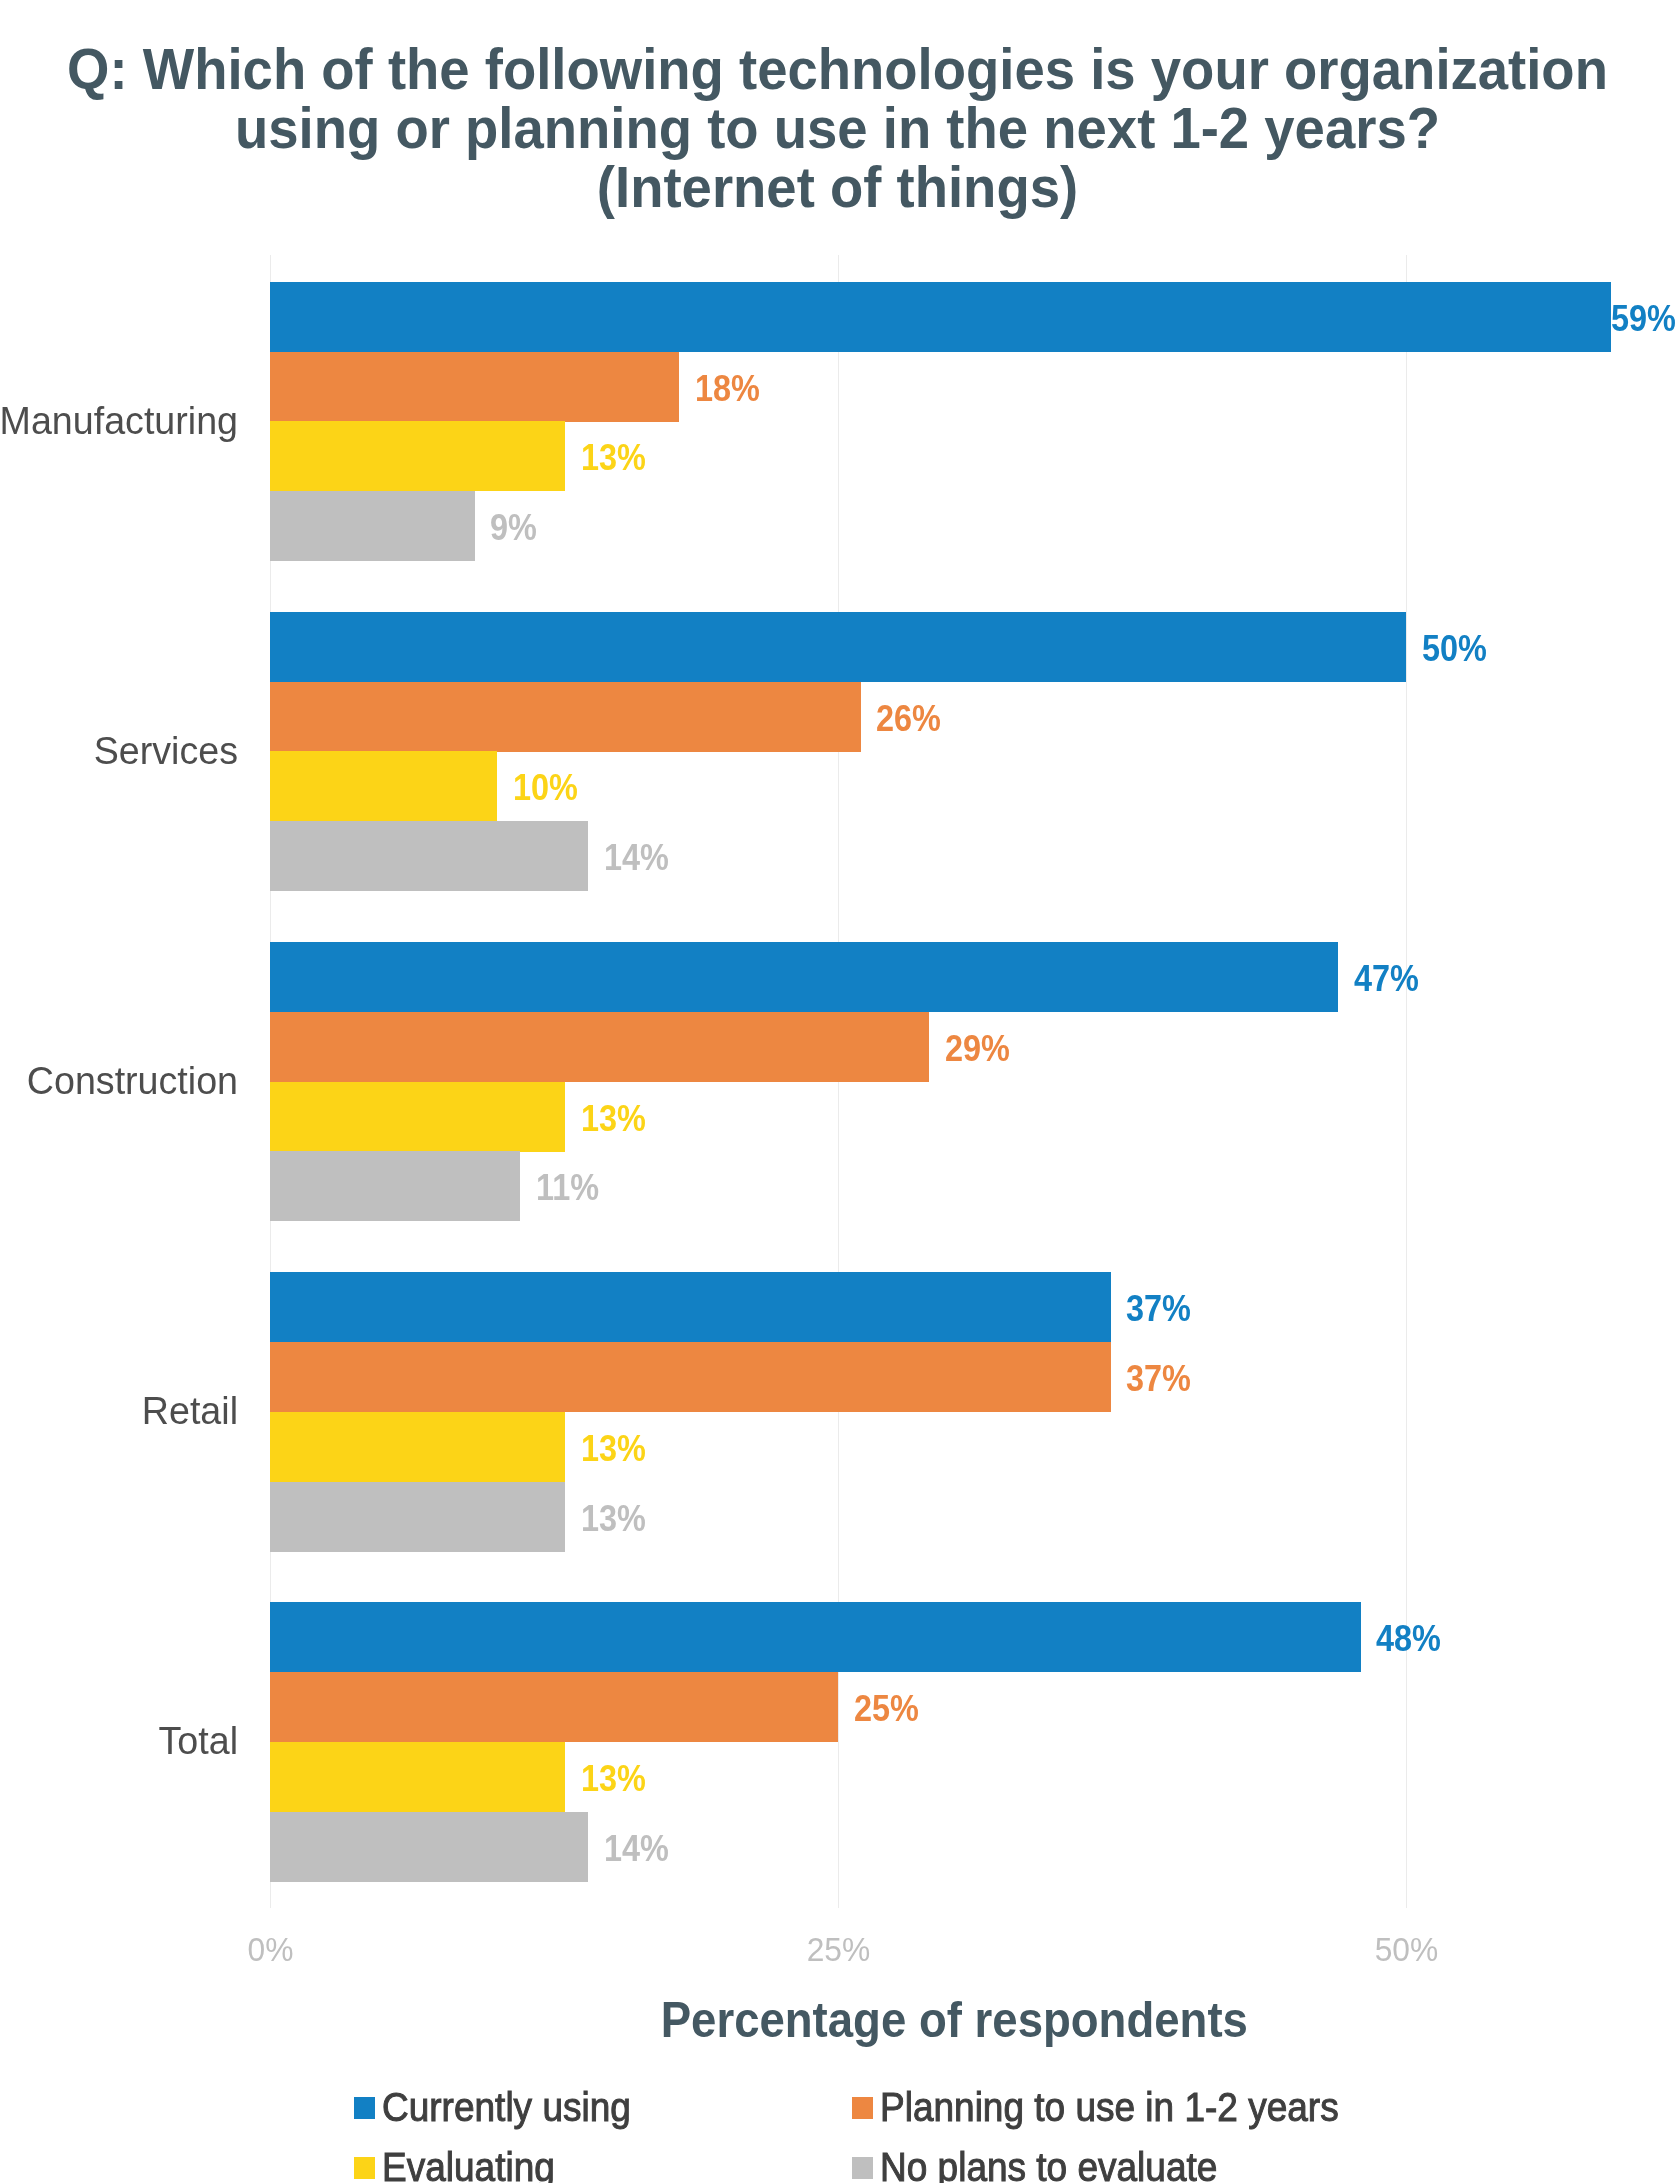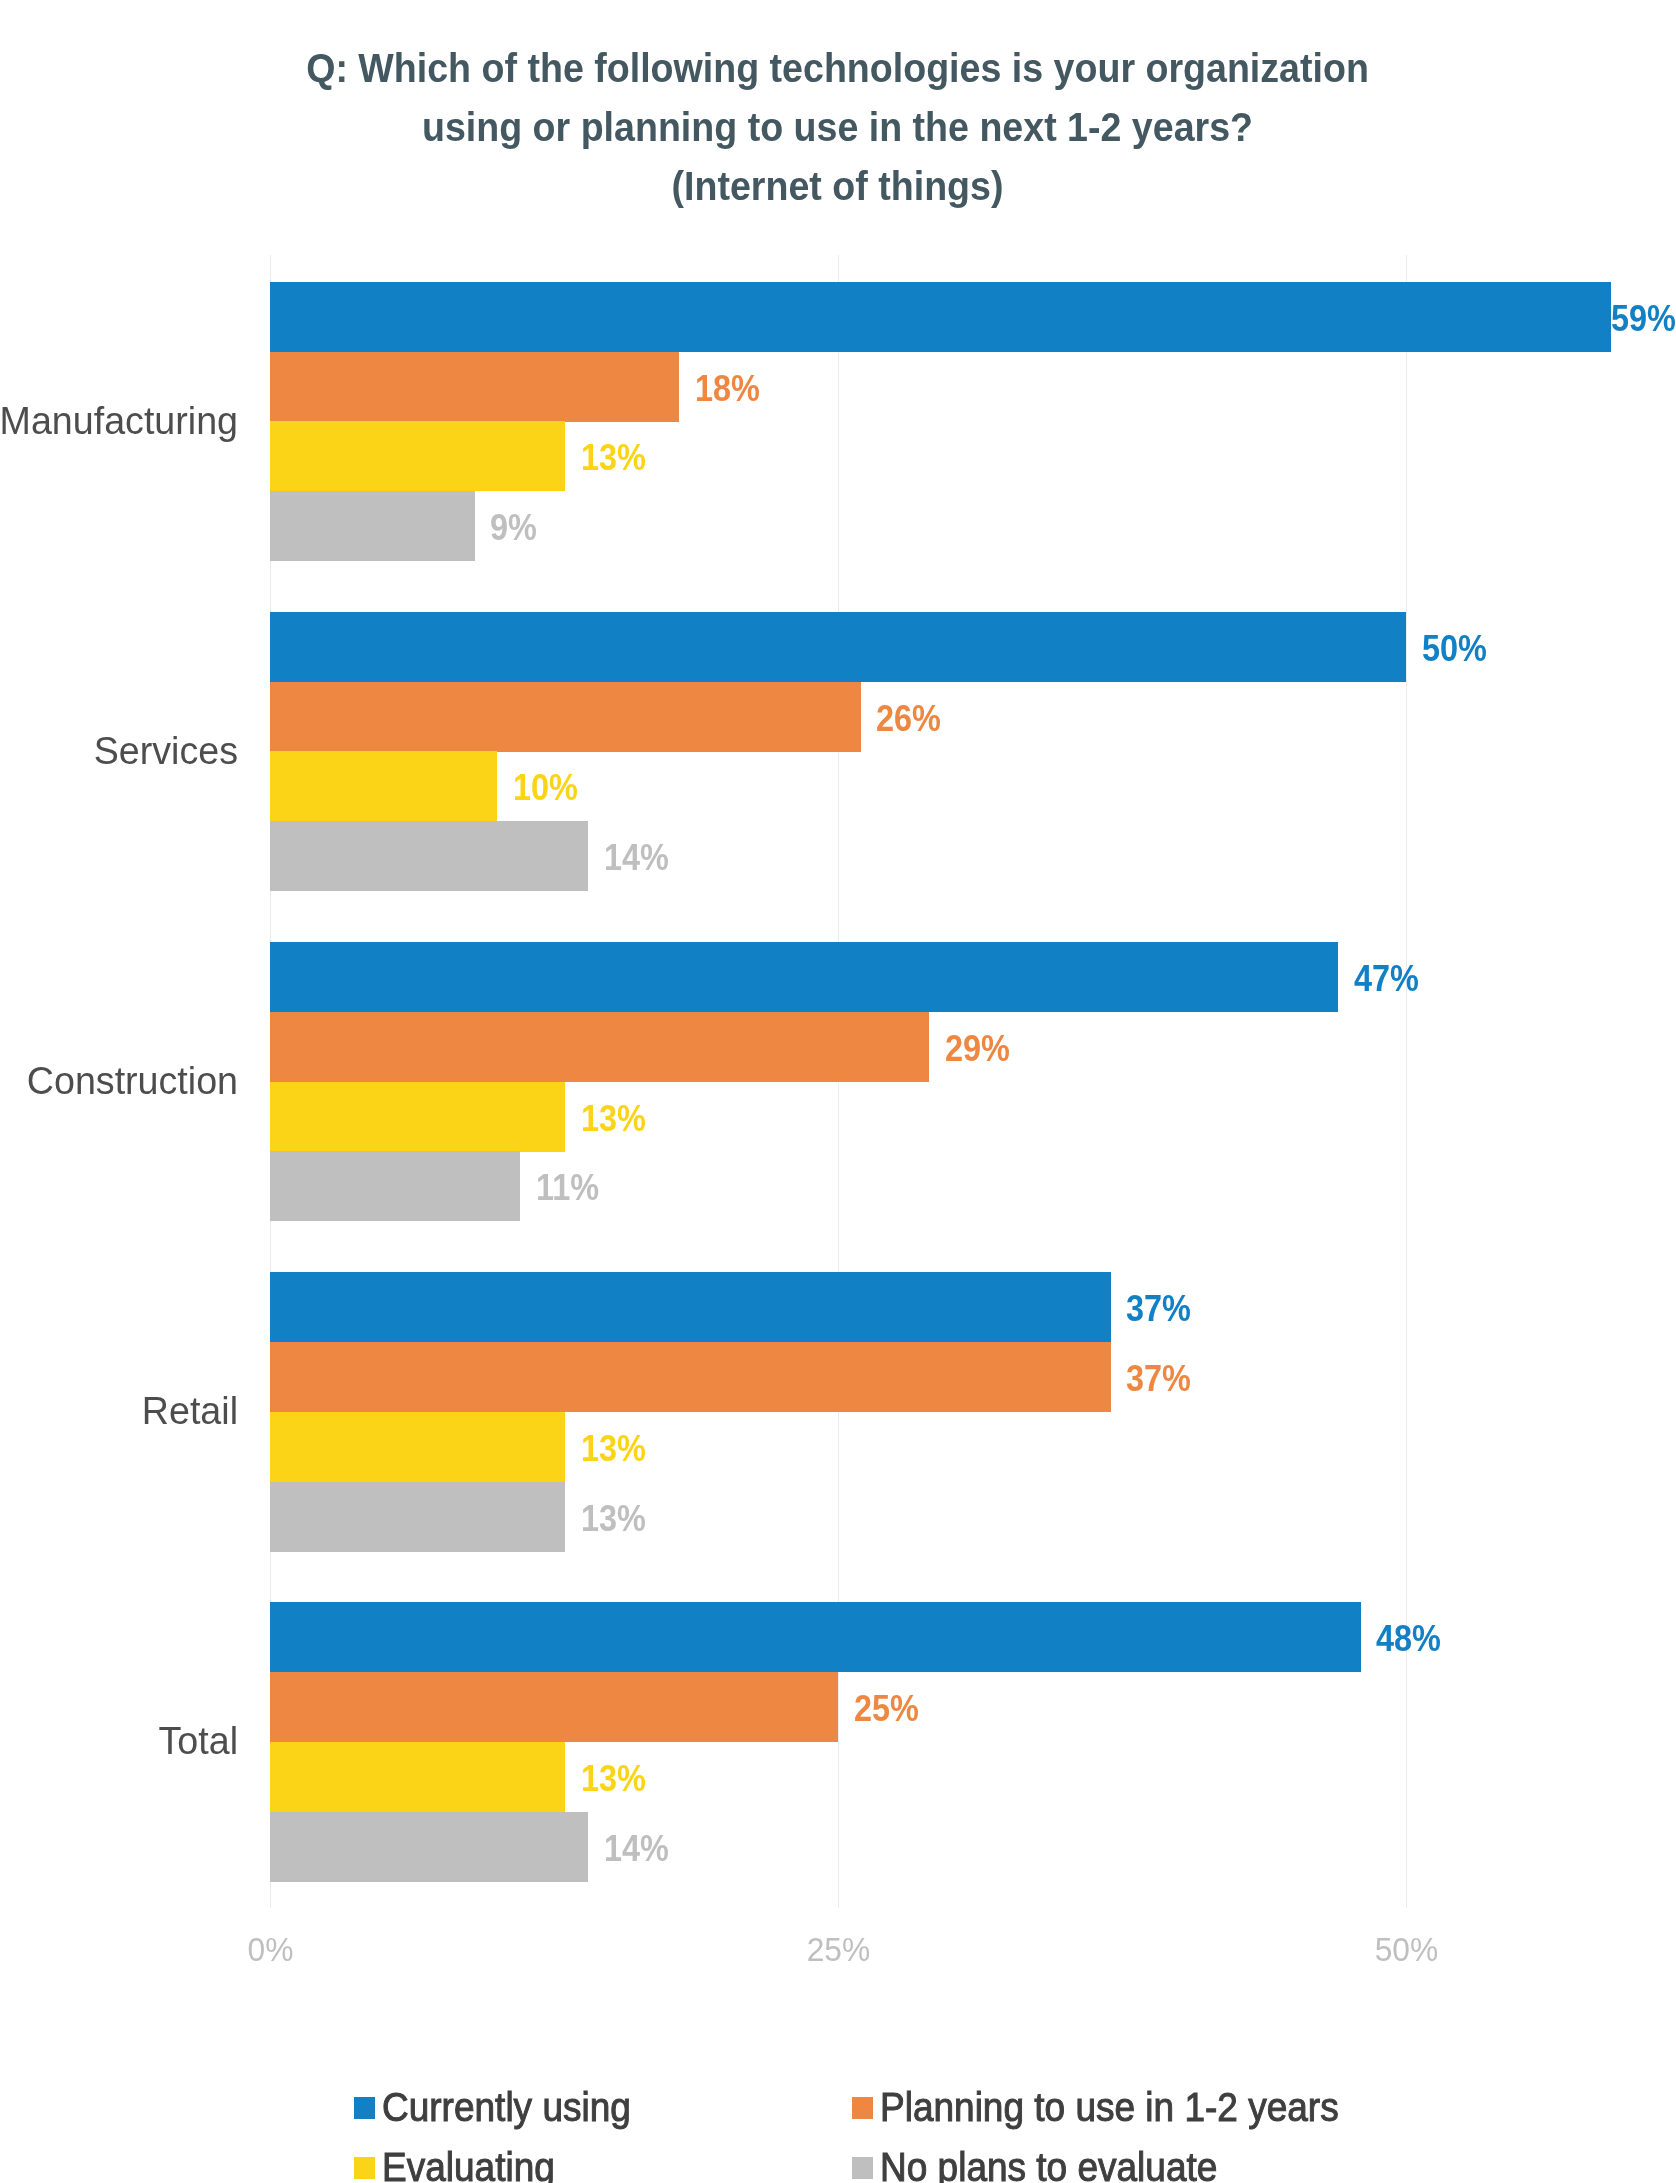--- a/index.html
+++ b/index.html
@@ -4,21 +4,21 @@
 <title>Chart</title>
 <style>
   html,body{margin:0;padding:0;background:#ffffff;}
   body{width:1677px;height:2228px;overflow:hidden;
        font-family:"Liberation Sans", sans-serif;}
   #page{position:relative;width:1677px;height:2228px;background:#ffffff;}
 
   
   #chart-title{position:absolute;left:-0.9px;top:39px;width:1677px;
      text-align:center;color:#445862;font-weight:bold;
-     font-size:40px;line-height:59px;}
+     font-size:58px;line-height:59px;}
   #chart-title>div{transform:scaleX(0.9395);transform-origin:50% 50%;}
 
   
   #plot{position:absolute;left:0;top:0;width:1677px;height:2228px;}
   .gridline{position:absolute;width:1.3px;background:#ebebeb;}
   .axisline{position:absolute;width:1.3px;background:#ebebeb;}
 
   .bar{position:absolute;height:70px;}
   .bar-label{position:absolute;height:70px;line-height:73px;
      font-weight:bold;font-size:36px;white-space:nowrap;
@@ -117,20 +117,21 @@
       <div class="bar-label" style="left:581px;top:1742px;color:#fcd417">13%</div>
       <div class="bar" style="left:270px;top:1812px;width:318px;background:#bfbfbf"></div>
       <div class="bar-label" style="left:604px;top:1812px;color:#bfbfbf">14%</div>
       <div class="cat-label" style="left:-286px;top:1722px">Total</div>
     </div>
     <div class="tick-label" style="left:183px">0%</div>
     <div class="tick-label" style="left:751px">25%</div>
     <div class="tick-label" style="left:1319px">50%</div>
   </div>
 
+  <div id="axis-title"><span>Percentage of respondents</span></div>
 
   <div id="legend">
     <div class="legend-item" style="left:0px;top:0px">
       <span class="legend-swatch" style="background:#1280c4"></span>
       <span class="legend-text">Currently using</span>
     </div>
     <div class="legend-item" style="left:498px;top:0px">
       <span class="legend-swatch" style="background:#ed8741"></span>
       <span class="legend-text">Planning to use in 1-2 years</span>
     </div>

